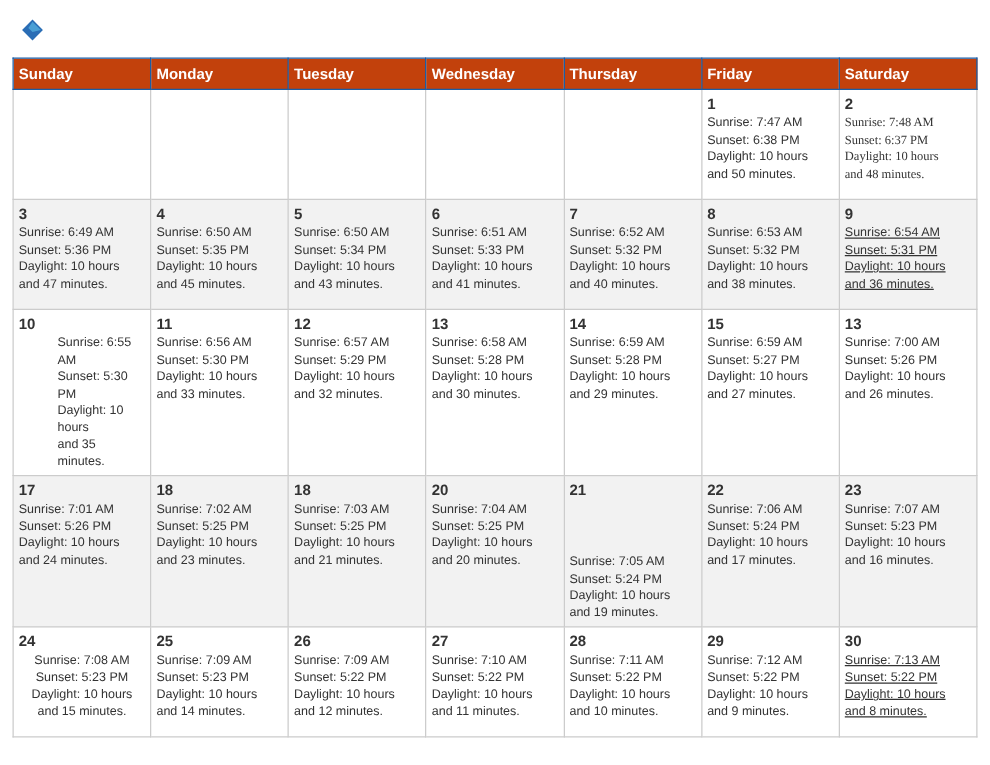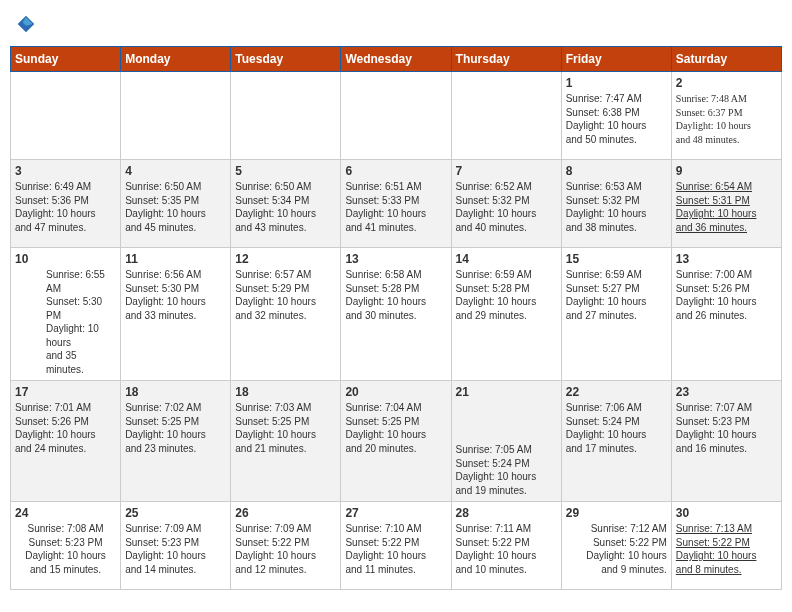--- a/index.html
+++ b/index.html
@@ -335,21 +335,21 @@
         </td>
         <td>
           <span class="day-number">28</span>
           <div class="day-info" style="white-space: pre-line;">Sunrise: 7:11 AM
 Sunset: 5:22 PM
 Daylight: 10 hours
 and 10 minutes.</div>
         </td>
         <td>
           <span class="day-number">29</span>
-          <div class="day-info" style="white-space: pre-line; text-align: right;">Sunrise: 7:12 AM
+          <div class="day-info" style="white-space: pre-line;">Sunrise: 7:12 AM
 Sunset: 5:22 PM
 Daylight: 10 hours
 and 9 minutes.</div>
         </td>
         <td>
           <span class="day-number">30</span>
           <div class="day-info" style="white-space: pre-line; text-decoration: underline;">Sunrise: 7:13 AM
 Sunset: 5:22 PM
 Daylight: 10 hours
 and 8 minutes.</div>

